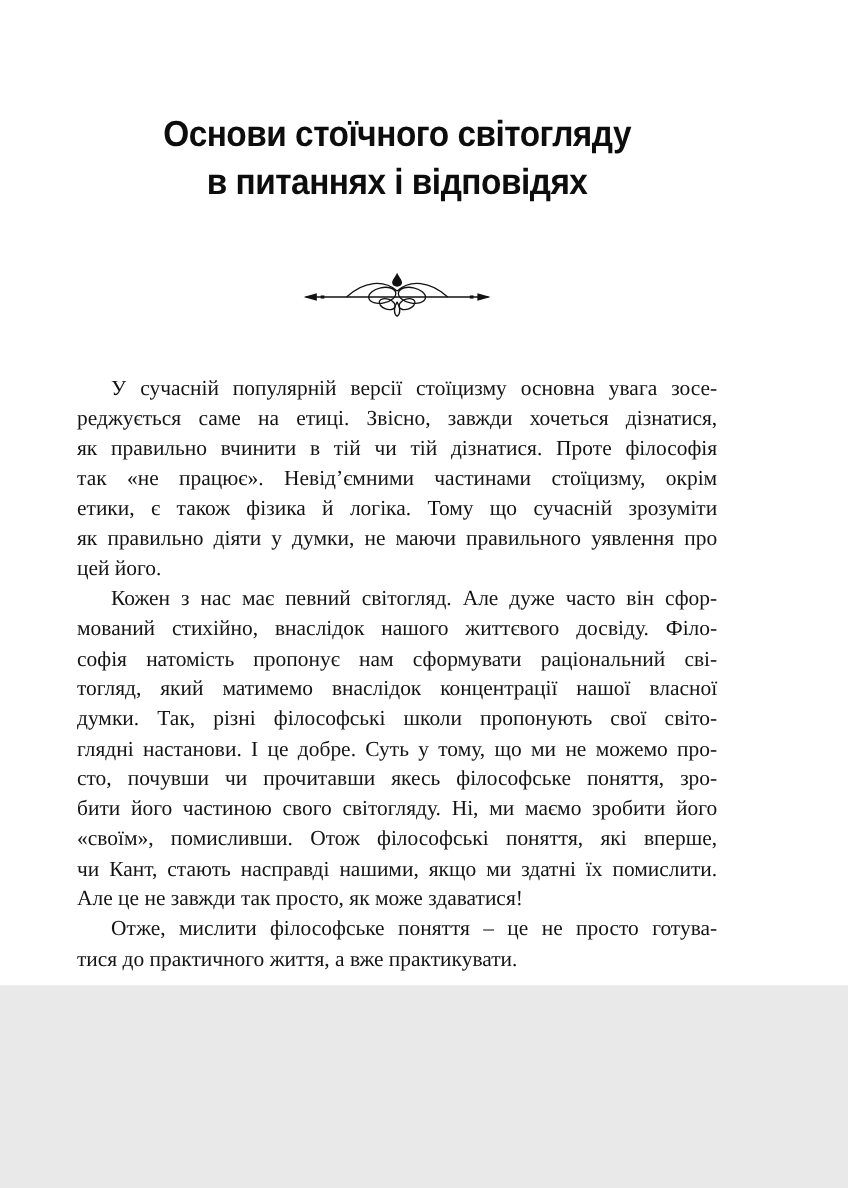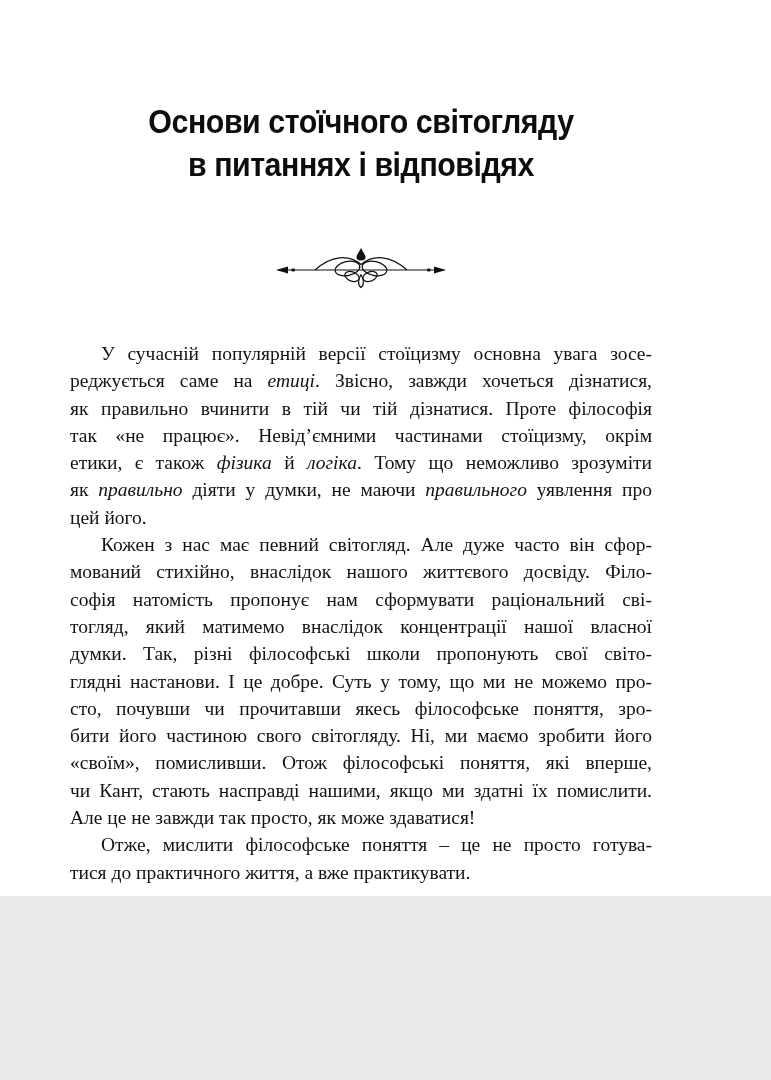--- a/index.html
+++ b/index.html
@@ -58,21 +58,21 @@
   .line {
     text-align: justify;
     text-align-last: justify;
   }
   .line.last {
     text-align-last: left;
   }
   .line.first {
     text-indent: 31px;
   }
-  .it { font-style: italic; }
+  .it { }
   
   .pagenum {
     position: absolute;
     top: 982px;
     left: 70px;
     width: 582px;
     text-align: center;
     font-size: 24px;
     font-weight: 600;
     color: #171717;
@@ -112,21 +112,21 @@
       <path d="M86,34.5 C82.8,40 82.8,45.5 86,47.5 C89.2,45.5 89.2,40 86,34.5"></path>
     </svg>
   </div>
 
   <div class="content">
       <div class="para">
         <div class="line first"><span>У сучасній популярній версії стоїцизму основна увага зосе-</span></div>
         <div class="line"><span>реджується саме на </span><span class="it">етиці</span><span>. Звісно, завжди хочеться дізнатися,</span></div>
         <div class="line"><span>як правильно вчинити в тій чи тій дізнатися. Проте філософія</span></div>
         <div class="line"><span>так «не працює». Невід’ємними частинами стоїцизму, окрім</span></div>
-        <div class="line"><span>етики, є також </span><span class="it">фізика</span><span> й </span><span class="it">логіка</span><span>. Тому що неможливо зрозуміти</span></div>
+        <div class="line"><span>етики, є також </span><span class="it">фізика</span><span> й </span><span class="it">логіка</span><span>. Тому що сучасній зрозуміти</span></div>
         <div class="line"><span>як </span><span class="it">правильно</span><span> діяти у думки, не маючи </span><span class="it">правильного</span><span> уявлення про</span></div>
         <div class="line last"><span>цей його.</span></div>
       </div>
       <div class="para">
         <div class="line first"><span>Кожен з нас має певний світогляд. Але дуже часто він сфор-</span></div>
         <div class="line"><span>мований стихійно, внаслідок нашого життєвого досвіду. Філо-</span></div>
         <div class="line"><span>софія натомість пропонує нам сформувати раціональний сві-</span></div>
         <div class="line"><span>тогляд, який матимемо внаслідок концентрації нашої власної</span></div>
         <div class="line"><span>думки. Так, різні філософські школи пропонують свої світо-</span></div>
         <div class="line"><span>глядні настанови. І це добре. Суть у тому, що ми не можемо про-</span></div>

